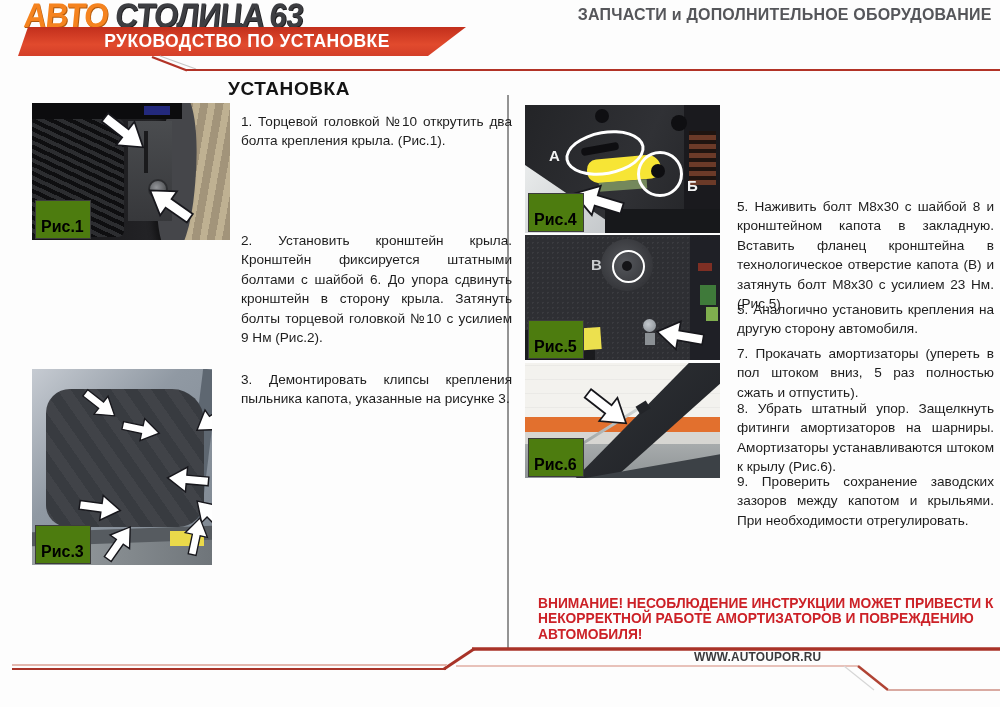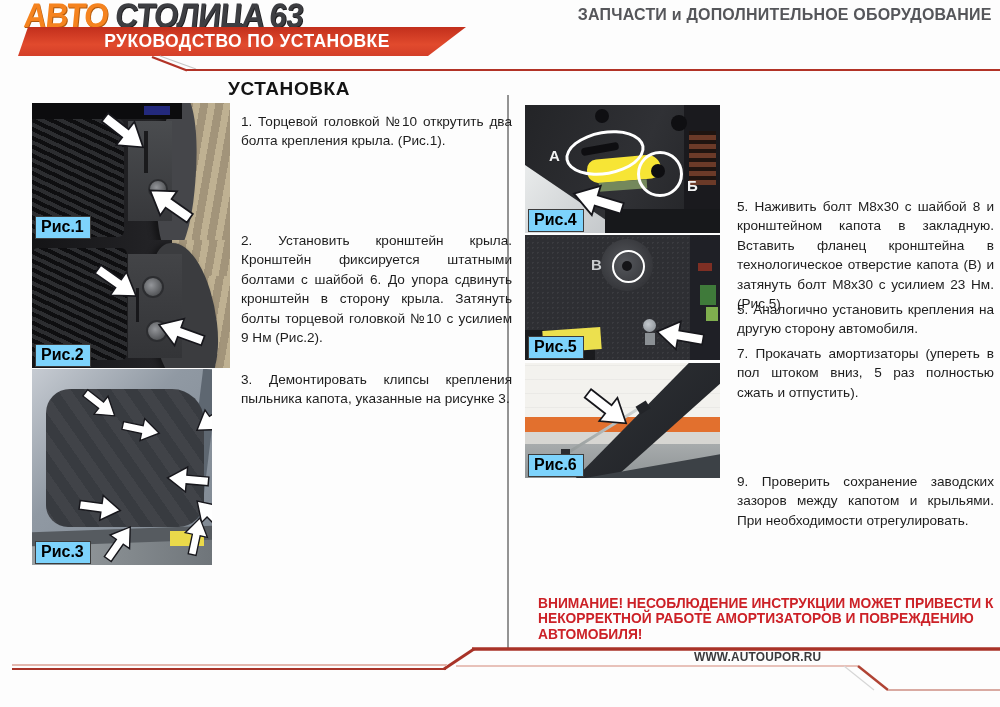--- a/index.html
+++ b/index.html
@@ -28,22 +28,22 @@
   .step{position:absolute;width:271px;font-size:13.6px;line-height:19.4px;color:#1d1d1d;text-align:justify;}
   .step.r{left:737px;width:257px;}
   .warning{position:absolute;left:538px;top:596px;width:457px;text-align:left;font-weight:bold;
            color:#cc2127;font-size:13.8px;line-height:15.3px;}
   .website{position:absolute;left:694px;top:650px;font-size:12.5px;font-weight:bold;color:#3a3a3c;
            letter-spacing:.2px;transform:scaleX(.95);transform-origin:left top;}
 
   
   .fig{position:absolute;overflow:hidden;background:#222;}
   .fig>div{position:absolute;}
-  .figlabel{position:absolute;left:3px;bottom:1px;z-index:7;background:#7dd3fc;color:#000;
-            font-weight:bold;font-size:16px;line-height:20px;padding:0 6px 1px 5px;border:1px solid #3c3c3c;}
+  .figlabel{position:absolute;left:3px;bottom:1px;z-index:7;background:#4d7c0f;color:#000;
+            font-weight:bold;font-size:16px;line-height:20px;padding:16px 6px 1px 5px;border:1px solid #3c3c3c;}
   .arr{position:absolute;z-index:5;overflow:visible;}
   .arr path{fill:#ffffff;stroke:#17171c;stroke-width:2;}
   .ann{position:absolute;z-index:4;border:3px solid #fff;border-radius:50%;}
   .annletter{position:absolute;z-index:4;color:#f2f2f2;font-weight:bold;font-size:15px;}
 
   
   .bay-base{inset:0;background:linear-gradient(90deg,#141416,#222225 58%,#29292c);}
   .bay-floor{background:repeating-linear-gradient(100deg,#bfb192 0 7px,#a2947a 7px 15px);}
   .cables{background:repeating-linear-gradient(25deg,#0e0e10 0 4px,#2c2d30 4px 8px);border-radius:6px;}
   .bolt{border-radius:50%;background:radial-gradient(circle at 40% 40%,#94969a,#55575a 70%);border:2px solid #2c2d30;}
@@ -78,20 +78,21 @@
 
   <div class="title">УСТАНОВКА</div>
 
   <div class="step" style="left:241px;top:112px;">1. Торцевой головкой №10 открутить два болта крепления крыла. (Рис.1).</div>
   <div class="step" style="left:241px;top:231px;">2. Установить кронштейн крыла. Кронштейн фиксируется штатными болтами с шайбой 6. До упора сдвинуть кронштейн в сторону крыла. Затянуть болты торцевой головкой №10 с усилием 9 Нм (Рис.2).</div>
   <div class="step" style="left:241px;top:370px;">3. Демонтировать клипсы крепления пыльника капота, указанные на рисунке 3.</div>
 
   <div class="step r" style="top:197px;">5. Наживить болт М8х30 с шайбой 8 и кронштейном капота в закладную. Вставить фланец кронштейна в технологическое отверстие капота (В) и затянуть болт М8х30 с усилием 23 Нм. (Рис.5)</div>
   <div class="step r" style="top:300px;">5. Аналогично установить крепления на другую сторону автомобиля.</div>
   <div class="step r" style="top:344px;">7. Прокачать амортизаторы (упереть в пол штоком вниз, 5 раз полностью сжать и отпустить).</div>
+  <div class="step r" style="top:399px;">8. Убрать штатный упор. Защелкнуть фитинги амортизаторов на шарниры. Амортизаторы устанавливаются штоком к крылу (Рис.6).</div>
   <div class="step r" style="top:472px;">9. Проверить сохранение заводских зазоров между капотом и крыльями. При необходимости отрегулировать.</div>
 
   <div class="fig" style="left:32px;top:103px;width:198px;height:137px;">
     <div class="bay-base"></div>
     <div class="bay-floor" style="right:0;top:0;width:52px;height:100%;"></div>
     <div style="right:34px;top:-10px;width:38px;height:160px;background:#45464a;border-radius:45% 55% 40% 50%;transform:rotate(5deg);box-shadow:-5px 0 6px rgba(0,0,0,.45);"></div>
     <div style="left:0;top:0;width:150px;height:16px;background:#0c0c0e;"></div>
     <div style="left:112px;top:3px;width:26px;height:9px;background:#23297d;"></div>
     <div class="cables" style="left:0;top:16px;width:92px;height:118px;"></div>
     <div style="left:96px;top:18px;width:44px;height:100px;background:linear-gradient(180deg,#4a4c4f,#37383b);"></div>
@@ -99,38 +100,20 @@
     <div class="bolt" style="left:116px;top:76px;width:16px;height:16px;"></div>
     <svg class="arr" style="left:66px;top:12px;width:52px;transform:rotate(38deg);" viewBox="0 0 60 40">
         <path d="M2,14 L32,14 L32,3 L58,20 L32,37 L32,26 L2,26 Z"></path>
       </svg>
     <svg class="arr" style="left:112px;top:84px;width:52px;transform:rotate(215deg);" viewBox="0 0 60 40">
         <path d="M2,14 L32,14 L32,3 L58,20 L32,37 L32,26 L2,26 Z"></path>
       </svg>
     <div class="figlabel">Рис.1</div>
   </div>
 
-  <div class="fig" style="left:32px;top:240px;width:198px;height:128px;">
-    <div class="bay-base"></div>
-    <div class="bay-floor" style="right:0;top:0;width:30px;height:100%;"></div>
-    <div class="bay-floor" style="right:0;top:0;width:58px;height:36px;"></div>
-    <div style="right:14px;top:2px;width:64px;height:150px;background:#3b3c3f;border-radius:42% 58% 45% 50%;transform:rotate(-7deg);box-shadow:-4px 0 6px rgba(0,0,0,.4);"></div>
-    <div class="cables" style="left:0;top:8px;width:95px;height:112px;"></div>
-    <div style="left:96px;top:14px;width:54px;height:104px;background:linear-gradient(180deg,#434447,#333437);"></div>
-    <div style="left:104px;top:48px;width:3px;height:34px;background:#17171a;"></div>
-    <div class="bolt" style="left:110px;top:36px;width:18px;height:18px;"></div>
-    <div class="bolt" style="left:114px;top:80px;width:18px;height:18px;"></div>
-    <svg class="arr" style="left:60px;top:26px;width:50px;transform:rotate(35deg);" viewBox="0 0 60 40">
-        <path d="M2,14 L32,14 L32,3 L58,20 L32,37 L32,26 L2,26 Z"></path>
-      </svg>
-    <svg class="arr" style="left:124px;top:76px;width:50px;transform:rotate(200deg);" viewBox="0 0 60 40">
-        <path d="M2,14 L32,14 L32,3 L58,20 L32,37 L32,26 L2,26 Z"></path>
-      </svg>
-    <div class="figlabel">Рис.2</div>
-  </div>
 
   <div class="fig" style="left:32px;top:369px;width:180px;height:196px;">
     <div style="inset:0;background:linear-gradient(135deg,#c6cbd2,#9099a3 40%,#7e8791);"></div>
     <div style="right:2px;top:0;width:16px;height:150px;background:#5e6771;transform:rotate(7deg);"></div>
     <div style="left:0;bottom:0;width:100%;height:26px;background:linear-gradient(90deg,#9aa0a3,#6f757a);"></div>
     <div style="left:0;bottom:22px;width:100%;height:14px;background:#565b60;transform:skewY(-2deg);"></div>
     <div style="left:14px;top:20px;width:158px;height:138px;background:#383b40;border-radius:24px 32px 26px 22px;
                 background-image:repeating-linear-gradient(55deg,rgba(255,255,255,.045) 0 11px,rgba(0,0,0,0) 11px 22px);"></div>
     <div style="left:138px;top:162px;width:34px;height:15px;background:#ead94a;"></div>
     <svg class="arr" style="left:48px;top:22px;width:40px;transform:rotate(38deg);" viewBox="0 0 60 40">

